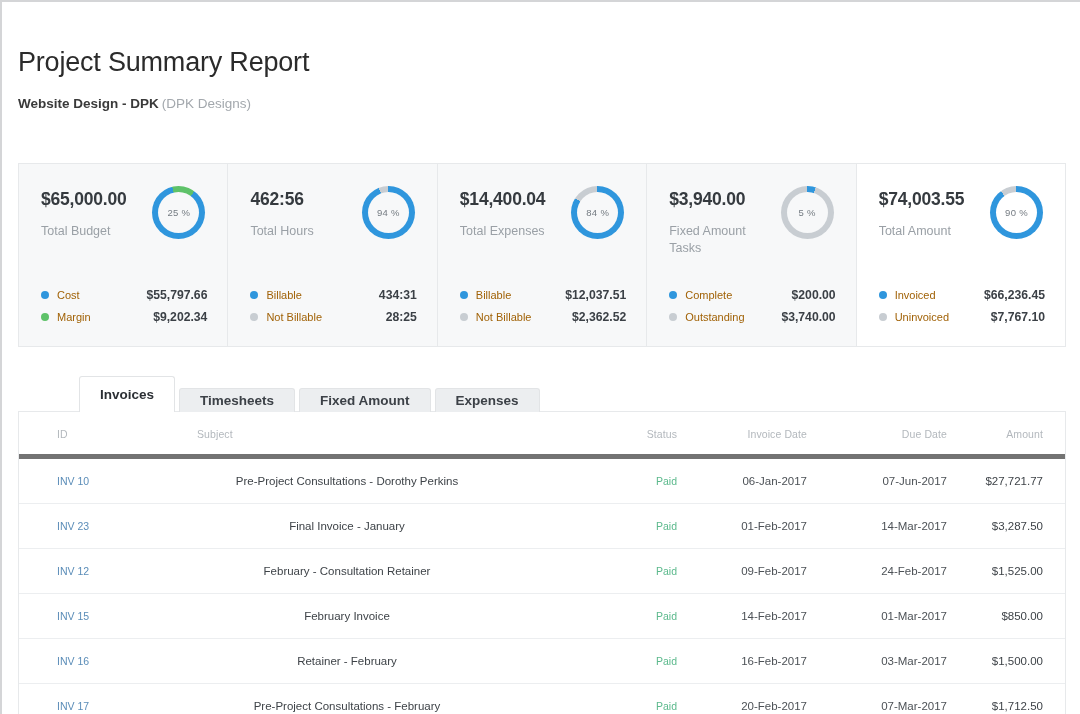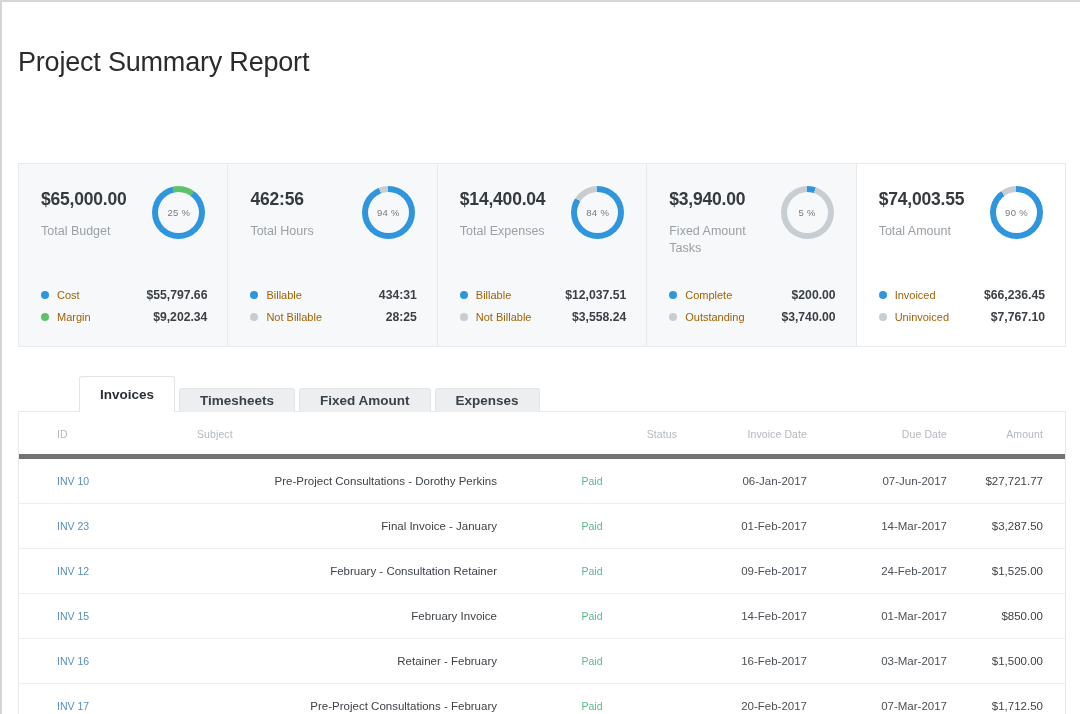--- a/index.html
+++ b/index.html
@@ -187,22 +187,22 @@
     letter-spacing: 0.1px;
   }
   tbody td {
     font-size: 11.5px;
     color: #4c5156;
     padding: 16px 0;
     border-bottom: 1px solid #eceef0;
     height: 38px;
   }
   .col-id      { width: 178px; text-align: left; padding-left: 38px; }
-  .col-subject { width: 300px; text-align: right; }
-  .col-status  { width: 180px; text-align: center; padding-left: 10px; }
+  .col-subject { width: 300px; text-align: center; }
+  .col-status  { width: 180px; text-align: right; padding-left: 10px; }
   .col-invdate { width: 130px; text-align: right; }
   .col-duedate { width: 140px; text-align: right; }
   .col-amount  { width: 120px; text-align: right; padding-right: 24px; }
 
   thead .col-id      { padding-left: 38px; text-align: left; }
   thead .col-subject { text-align: left; }
   thead .col-status  { text-align: right; padding-left: 10px; }
   thead .col-invdate { text-align: right; }
   thead .col-duedate { text-align: right; }
   thead .col-amount  { text-align: right; padding-right: 24px; }
@@ -213,20 +213,23 @@
   .subject-cell { color: #3e4348; }
   .date-cell { color: #4c5156; }
 </style>
 </head>
 <body>
 
 <div id="page">
 
   <div class="header">
     <div class="page-title">Project Summary Report</div>
+    <div class="subtitle-row">
+      <span class="subtitle-main">Website Design - DPK</span><span class="subtitle-sub">(DPK Designs)</span>
+    </div>
   </div>
 
   <div class="kpi-strip" id="kpi-strip">
       <div class="kpi-card">
         <div class="kpi-top">
           <div class="kpi-textblock">
             <div class="kpi-value">$65,000.00</div>
             <div class="kpi-label">Total Budget</div>
           </div>
           <div class="donut" style="background:conic-gradient(from -14deg, #5ec269 0 50.4deg, #2f96dd 50.4deg 360deg)">
@@ -293,21 +296,21 @@
               <span class="legend-dot" style="background:#2f96dd"></span>
               <span class="legend-name">Billable</span>
             </div>
             <span class="legend-val">$12,037.51</span>
           </div>
           <div class="legend-row">
             <div class="legend-left">
               <span class="legend-dot" style="background:#c8cdd2"></span>
               <span class="legend-name">Not Billable</span>
             </div>
-            <span class="legend-val">$3,558.24</span>
+            <span class="legend-val">$2,362.52</span>
           </div>
         </div>
       </div>
       <div class="kpi-card">
         <div class="kpi-top">
           <div class="kpi-textblock">
             <div class="kpi-value">$3,940.00</div>
             <div class="kpi-label">Fixed Amount Tasks</div>
           </div>
           <div class="donut" style="background:conic-gradient(#2f96dd 0 18deg, #c8cdd2 18deg 360deg)">

